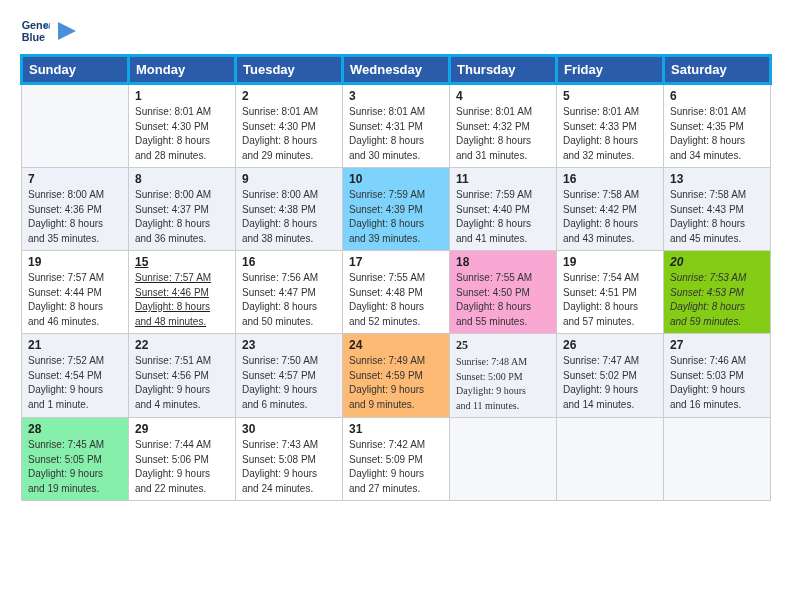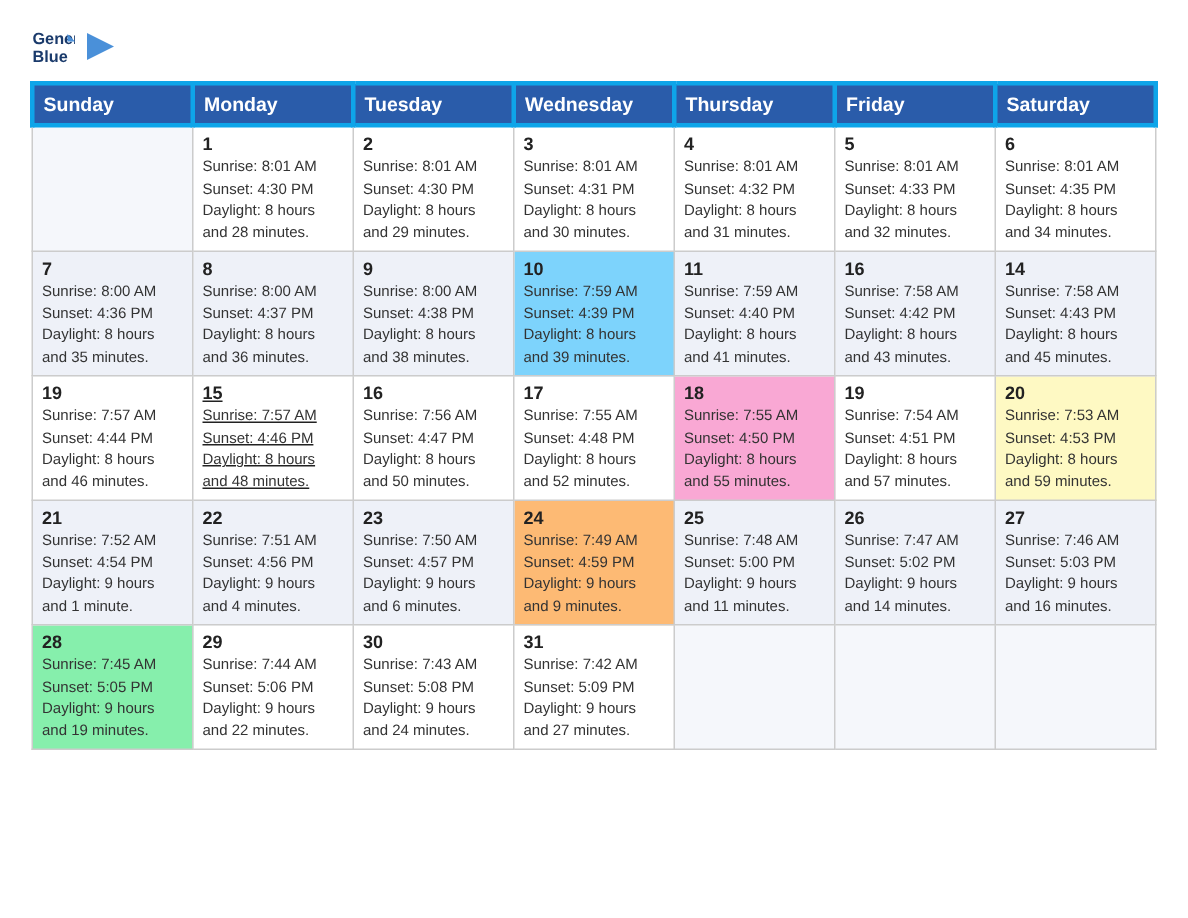--- a/index.html
+++ b/index.html
@@ -174,21 +174,21 @@
           </td>
           <td style="background: rgb(238, 241, 248);">
             <span class="day-num">11</span>
             <div class="day-info">Sunrise: 7:59 AM<br>Sunset: 4:40 PM<br>Daylight: 8 hours<br>and 41 minutes.</div>
           </td>
           <td style="background: rgb(238, 241, 248);">
             <span class="day-num">16</span>
             <div class="day-info">Sunrise: 7:58 AM<br>Sunset: 4:42 PM<br>Daylight: 8 hours<br>and 43 minutes.</div>
           </td>
           <td style="background: rgb(238, 241, 248);">
-            <span class="day-num">14</span>
+            <span class="day-num">13</span>
             <div class="day-info">Sunrise: 7:58 AM<br>Sunset: 4:43 PM<br>Daylight: 8 hours<br>and 45 minutes.</div>
           </td>
         </tr>
         <tr>
           <td style="background: rgb(255, 255, 255);">
             <span class="day-num">19</span>
             <div class="day-info">Sunrise: 7:57 AM<br>Sunset: 4:44 PM<br>Daylight: 8 hours<br>and 46 minutes.</div>
           </td>
           <td style="background: rgb(255, 255, 255); text-decoration: underline;">
             <span class="day-num">15</span>
@@ -203,21 +203,21 @@
             <div class="day-info">Sunrise: 7:55 AM<br>Sunset: 4:48 PM<br>Daylight: 8 hours<br>and 52 minutes.</div>
           </td>
           <td style="background: #f9a8d4;">
             <span class="day-num">18</span>
             <div class="day-info">Sunrise: 7:55 AM<br>Sunset: 4:50 PM<br>Daylight: 8 hours<br>and 55 minutes.</div>
           </td>
           <td style="background: rgb(255, 255, 255);">
             <span class="day-num">19</span>
             <div class="day-info">Sunrise: 7:54 AM<br>Sunset: 4:51 PM<br>Daylight: 8 hours<br>and 57 minutes.</div>
           </td>
-          <td style="background: #fef9c3;">
+          <td style="background: #84cc16; font-style: italic;">
             <span class="day-num">20</span>
             <div class="day-info">Sunrise: 7:53 AM<br>Sunset: 4:53 PM<br>Daylight: 8 hours<br>and 59 minutes.</div>
           </td>
         </tr>
         <tr>
           <td style="background: rgb(238, 241, 248); margin-left: 24px;">
             <span class="day-num">21</span>
             <div class="day-info">Sunrise: 7:52 AM<br>Sunset: 4:54 PM<br>Daylight: 9 hours<br>and 1 minute.</div>
           </td>
           <td style="background: rgb(238, 241, 248);">
@@ -225,21 +225,21 @@
             <div class="day-info">Sunrise: 7:51 AM<br>Sunset: 4:56 PM<br>Daylight: 9 hours<br>and 4 minutes.</div>
           </td>
           <td style="background: rgb(238, 241, 248);">
             <span class="day-num">23</span>
             <div class="day-info">Sunrise: 7:50 AM<br>Sunset: 4:57 PM<br>Daylight: 9 hours<br>and 6 minutes.</div>
           </td>
           <td style="background: #fdba74; margin-left: 46px;">
             <span class="day-num">24</span>
             <div class="day-info">Sunrise: 7:49 AM<br>Sunset: 4:59 PM<br>Daylight: 9 hours<br>and 9 minutes.</div>
           </td>
-          <td style="background: rgb(238, 241, 248);">
+          <td style="background: rgb(238, 241, 248); font-family: Liberation Serif, serif;">
             <span class="day-num">25</span>
             <div class="day-info">Sunrise: 7:48 AM<br>Sunset: 5:00 PM<br>Daylight: 9 hours<br>and 11 minutes.</div>
           </td>
           <td style="background: rgb(238, 241, 248);">
             <span class="day-num">26</span>
             <div class="day-info">Sunrise: 7:47 AM<br>Sunset: 5:02 PM<br>Daylight: 9 hours<br>and 14 minutes.</div>
           </td>
           <td style="background: rgb(238, 241, 248);">
             <span class="day-num">27</span>
             <div class="day-info">Sunrise: 7:46 AM<br>Sunset: 5:03 PM<br>Daylight: 9 hours<br>and 16 minutes.</div>

